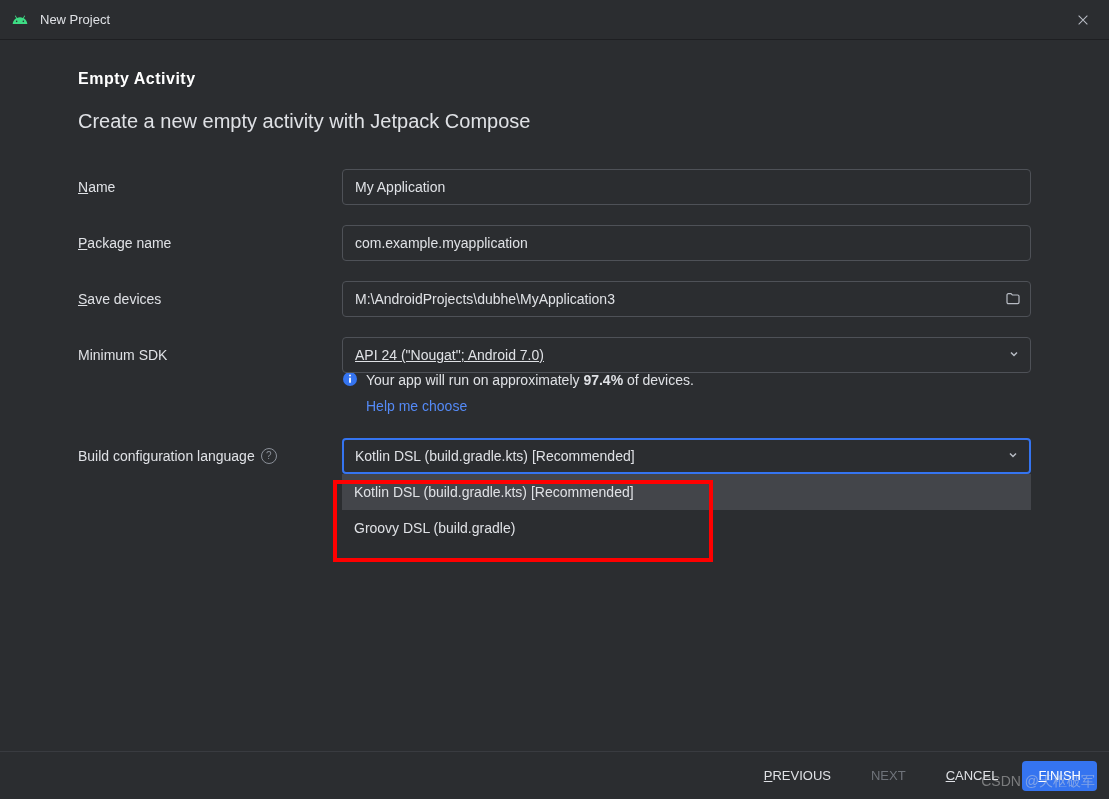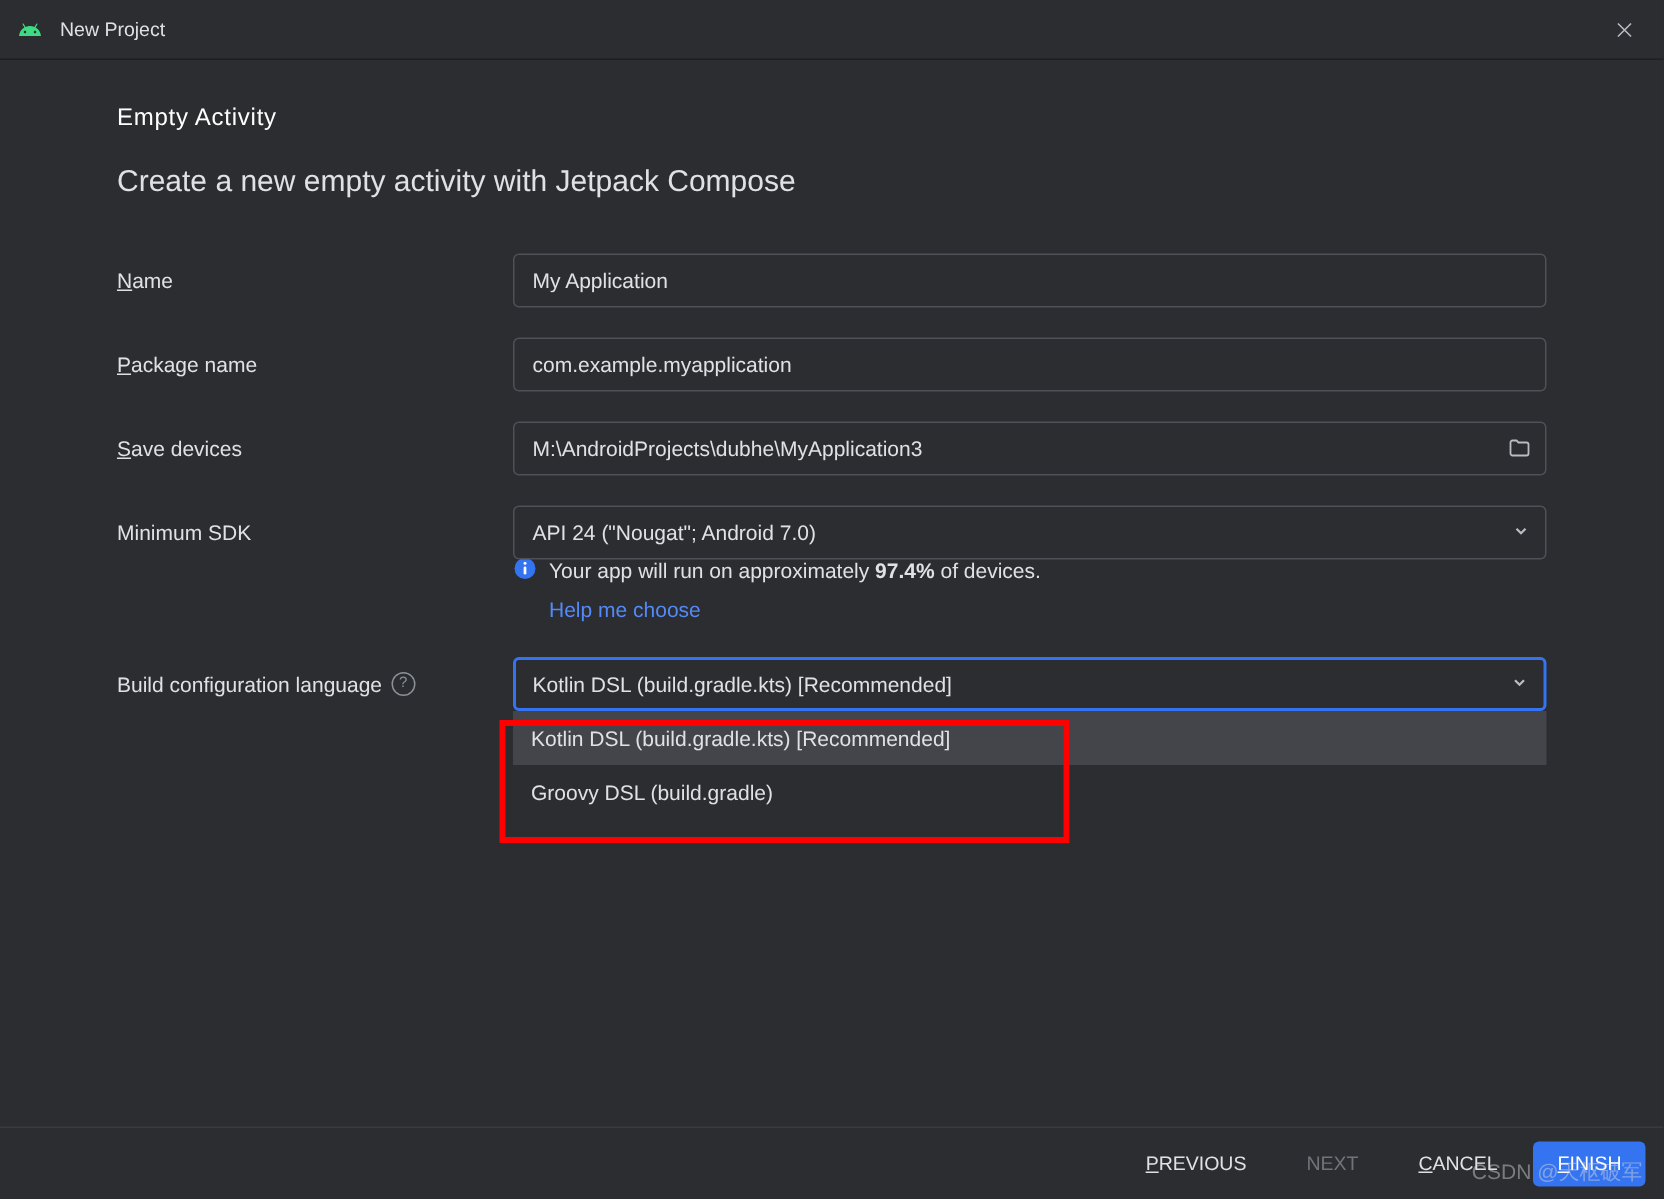--- a/index.html
+++ b/index.html
@@ -42,21 +42,21 @@
       justify-content: center;
       cursor: pointer;
       color: #b8bcc4;
     }
     .close-btn svg { width: 14px; height: 14px; }
     .content {
       padding: 30px 78px 0 78px;
     }
     .heading {
       font-size: 16px;
-      font-weight: 400;
+      font-weight: 700;
       color: #ffffff;
       letter-spacing: 0.5px;
       margin-bottom: 22px;
     }
     .subheading {
       font-size: 20px;
       color: #dfe1e5;
       margin-bottom: 36px;
     }
     .form-row {
@@ -70,20 +70,21 @@
       font-size: 14px;
       color: #dfe1e5;
       display: flex;
       align-items: center;
       gap: 6px;
     }
     .form-label .u { text-decoration: underline; }
     .form-field {
       flex: 1;
       position: relative;
+      text-decoration: underline;
     }
     .text-input {
       width: 100%;
       height: 36px;
       background: #2b2d30;
       border: 1px solid #4e5157;
       border-radius: 4px;
       padding: 0 12px;
       color: #dfe1e5;
       font-size: 14px;

